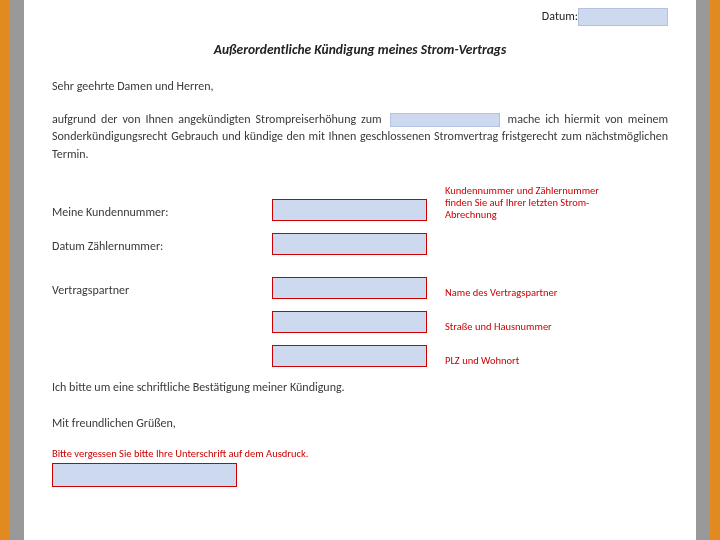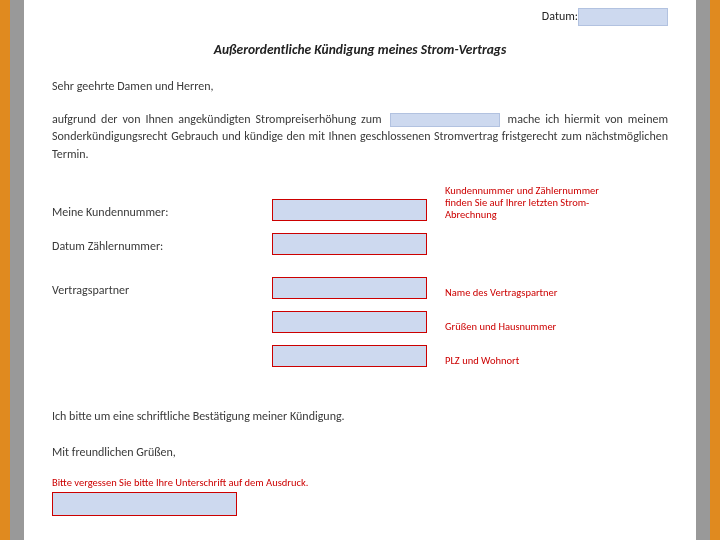--- a/index.html
+++ b/index.html
@@ -71,21 +71,21 @@
       flex-shrink: 0;
     }
     .hint {
       color: #cc0000;
       font-size: 10.5px;
       line-height: 1.15;
       margin-left: 18px;
       max-width: 170px;
     }
     .spacer-row { height: 10px; }
-    .conf { margin-top: 41px; margin-bottom: 18px; }
+    .conf { margin-top: 12px; margin-bottom: 18px; }
     .closing { margin-bottom: 16px; }
     .sig-hint {
       color: #cc0000;
       font-size: 10.5px;
       line-height: 1.15;
       margin-bottom: 3px;
     }
     .sig-box {
       width: 185px; height: 24px;
       background: #cdd9ef;
@@ -125,21 +125,21 @@
 
   <div class="form-row">
     <div class="form-label">Vertragspartner</div>
     <div class="box-field"></div>
     <div class="hint">Name des Vertragspartner</div>
   </div>
 
   <div class="form-row">
     <div class="form-label"></div>
     <div class="box-field"></div>
-    <div class="hint">Grüßen und Hausnummer</div>
+    <div class="hint">Straße und Hausnummer</div>
   </div>
 
   <div class="form-row">
     <div class="form-label"></div>
     <div class="box-field"></div>
     <div class="hint">PLZ und Wohnort</div>
   </div>
 
   <p class="conf">Ich bitte um eine schriftliche Bestätigung meiner Kündigung.</p>
   <p class="closing">Mit freundlichen Grüßen,</p>

